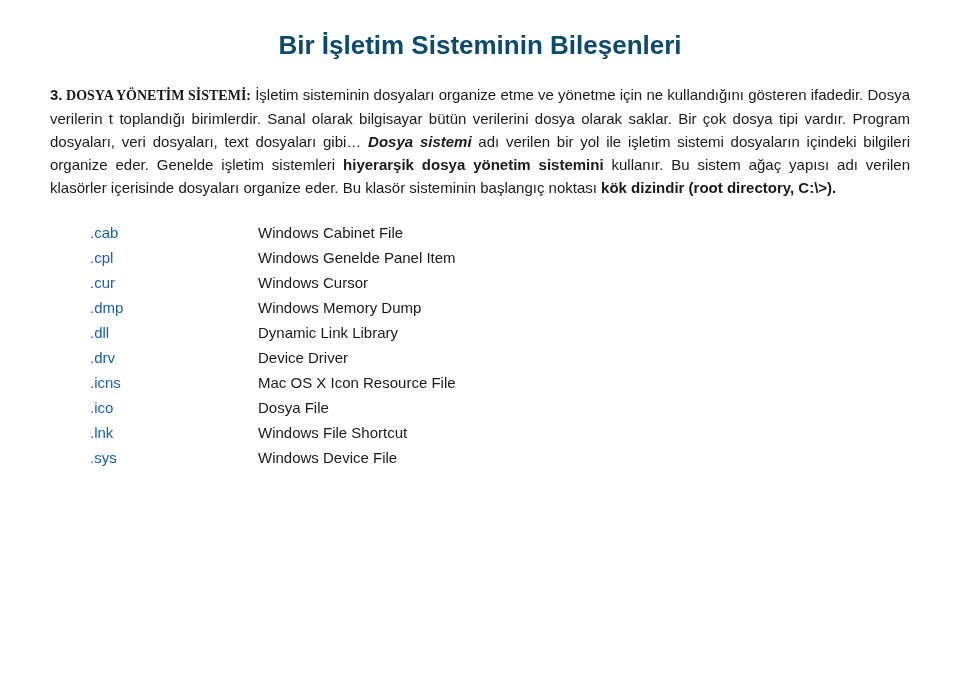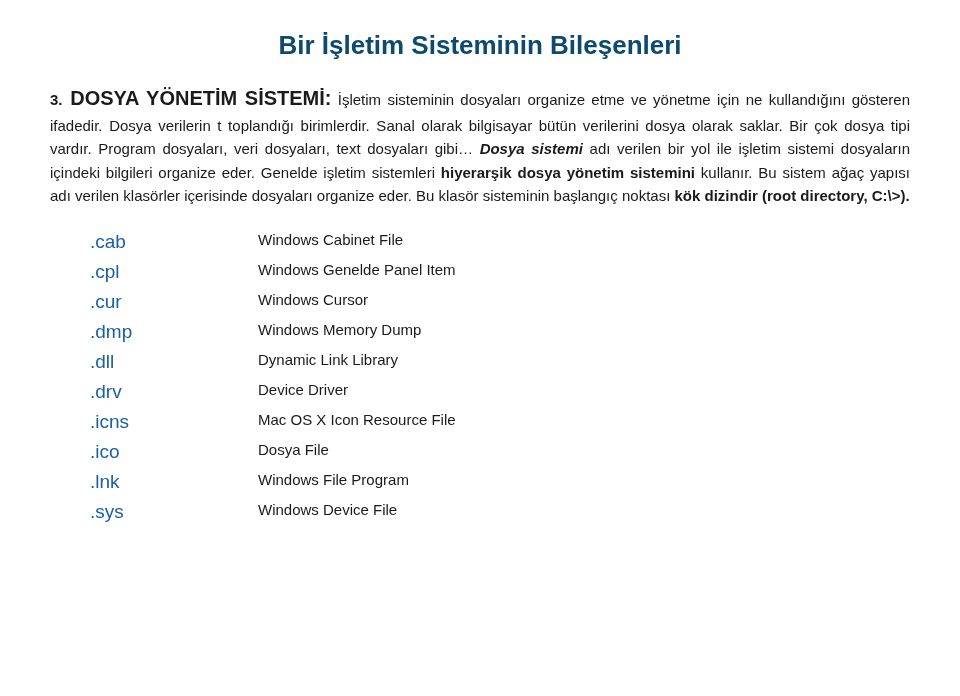--- a/index.html
+++ b/index.html
@@ -21,23 +21,24 @@
       font-weight: bold;
       margin-bottom: 22px;
       color: #0c4a6e;
     }
     .section-number {
       font-size: 15px;
       font-weight: bold;
       display: inline;
     }
     .section-heading {
-      font-size: 20px;
+      font-size: 14px;
       font-weight: bold;
       display: inline;
+      font-family: Liberation Serif, serif;
     }
     .body-text {
       font-size: 15px;
       line-height: 1.55;
       margin-bottom: 8px;
       text-align: justify;
     }
     .body-text .bold {
       font-weight: bold;
     }
@@ -52,21 +53,21 @@
     }
     .file-table tr td {
       padding: 4px 8px;
       font-size: 15px;
       vertical-align: top;
     }
     .file-table tr td:first-child {
       color: #1a5fa8;
       width: 200px;
       padding-left: 40px;
-      font-size: 19px;
+      font-size: 15px;
     }
     .file-table tr td:last-child {
       color: #1a1a1a;
     }
   </style>
 </head>
 <body>
 
 <h1 class="main-title">Bir İşletim Sisteminin Bileşenleri</h1>
 
@@ -103,20 +104,20 @@
       <tr>
         <td>.icns</td>
         <td>Mac OS X Icon Resource File</td>
       </tr>
       <tr>
         <td>.ico</td>
         <td>Dosya File</td>
       </tr>
       <tr>
         <td>.lnk</td>
-        <td>Windows File Program</td>
+        <td>Windows File Shortcut</td>
       </tr>
       <tr>
         <td>.sys</td>
         <td>Windows Device File</td>
       </tr>
     </tbody>
 </table>
 
 </body></html>

